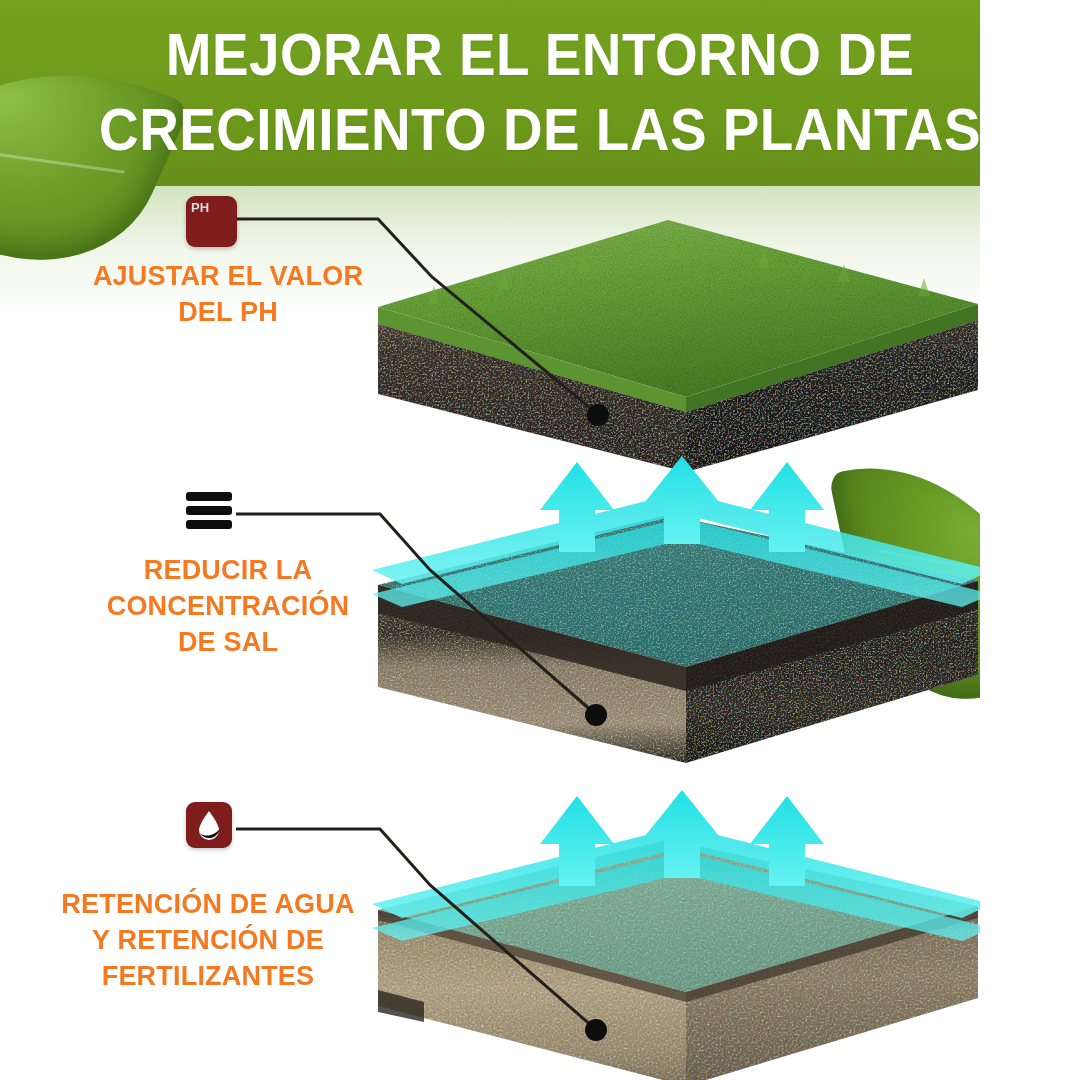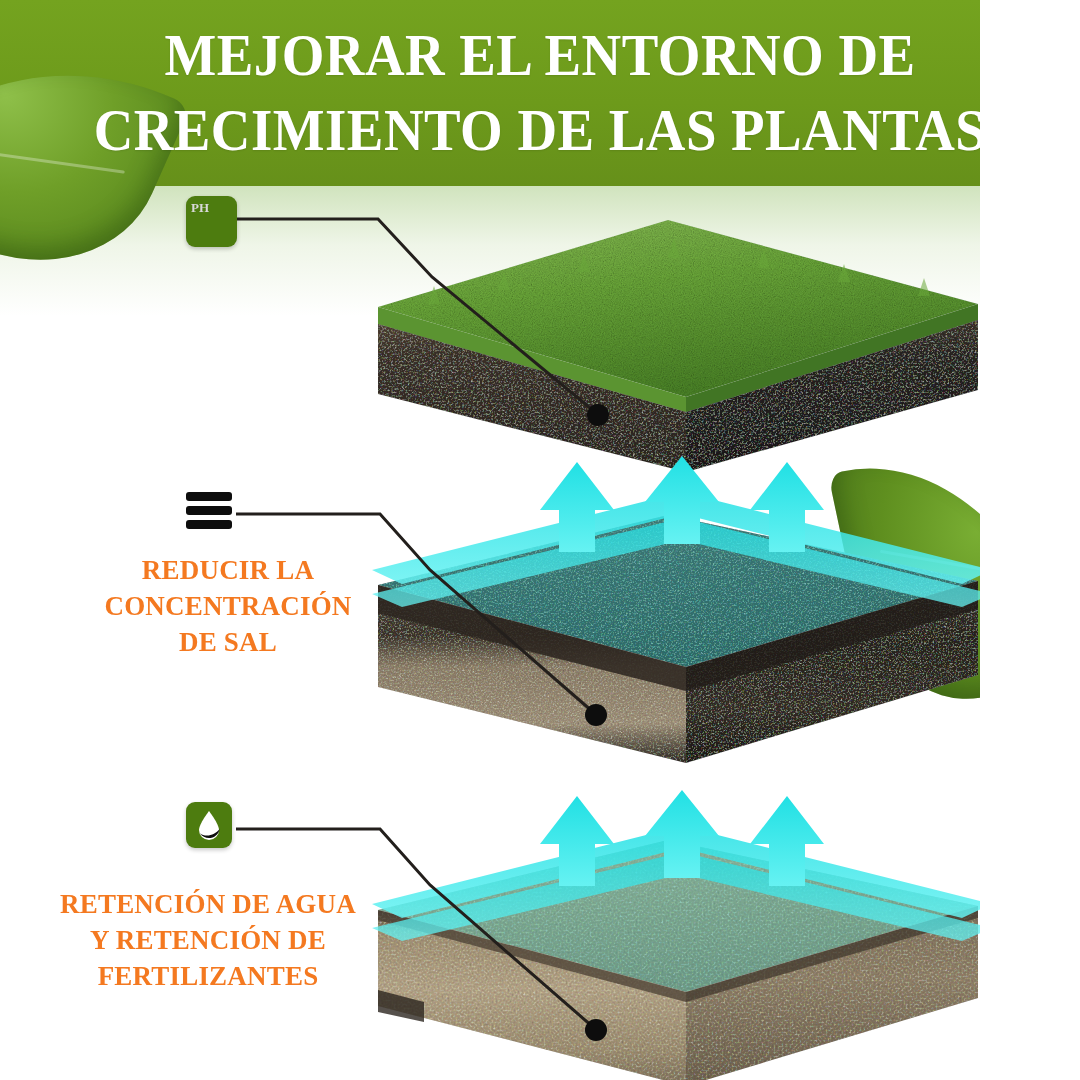--- a/index.html
+++ b/index.html
@@ -6,21 +6,21 @@
     margin: 0;
     padding: 0;
     background: #ffffff;
   }
   #stage {
     position: relative;
     width: 980px;
     height: 1080px;
     overflow: hidden;
     background: #ffffff;
-    font-family: Liberation Serif, serif;
+    font-family: Liberation Sans, sans-serif;
   }
 
   
   .header-band {
     position: absolute;
     left: 0; top: 0;
     width: 1080px;
     height: 186px;
     background: linear-gradient(180deg, #74a31f 0%, #6d9a1b 55%, #66901a 100%);
     z-index: 6;
@@ -90,21 +90,21 @@
     width: 72%; height: 3px;
     background: rgba(255,255,255,0.28);
     border-radius: 3px;
     transform: rotate(22deg);
   }
 
   
   .icon-badge {
     position: absolute;
     width: 46px; height: 46px;
-    background: #4d7c0f;
+    background: #7f1d1d;
     border-radius: 9px;
     z-index: 9;
     box-shadow: 0 2px 4px rgba(0,0,0,0.22);
   }
   .icon-ph {
     color: #d9d9d9;
     font-size: 13px;
     font-weight: 700;
     line-height: 14px;
     padding: 5px 0 0 5px;
@@ -362,20 +362,22 @@
     <i></i>
   </div>
 
   <div class="icon-badge icon-drop" style="left:186px; top:802px;">
     <svg width="46" height="46" viewBox="0 0 46 46">
       <path d="M23 9 C23 9 33 22 33 28 A10 10 0 0 1 13 28 C13 22 23 9 23 9 Z" fill="#ffffff"></path>
       <path d="M13.5 31 C20 36 29 33 33.5 27 C32.5 36 20 40 13.5 31 Z" fill="#0d0d0d"></path>
     </svg>
   </div>
 
+  <div class="label" style="left:48px; top:258px; width:360px;">AJUSTAR EL VALOR
+DEL PH</div>
 
   <div class="label" style="left:28px; top:886px; width:360px;">RETENCIÓN DE AGUA
 Y RETENCIÓN DE
 FERTILIZANTES</div>
 
   <div class="label" style="left:48px; top:552px; width:360px;">REDUCIR LA
 CONCENTRACIÓN
 DE SAL</div>
 
 </div>

